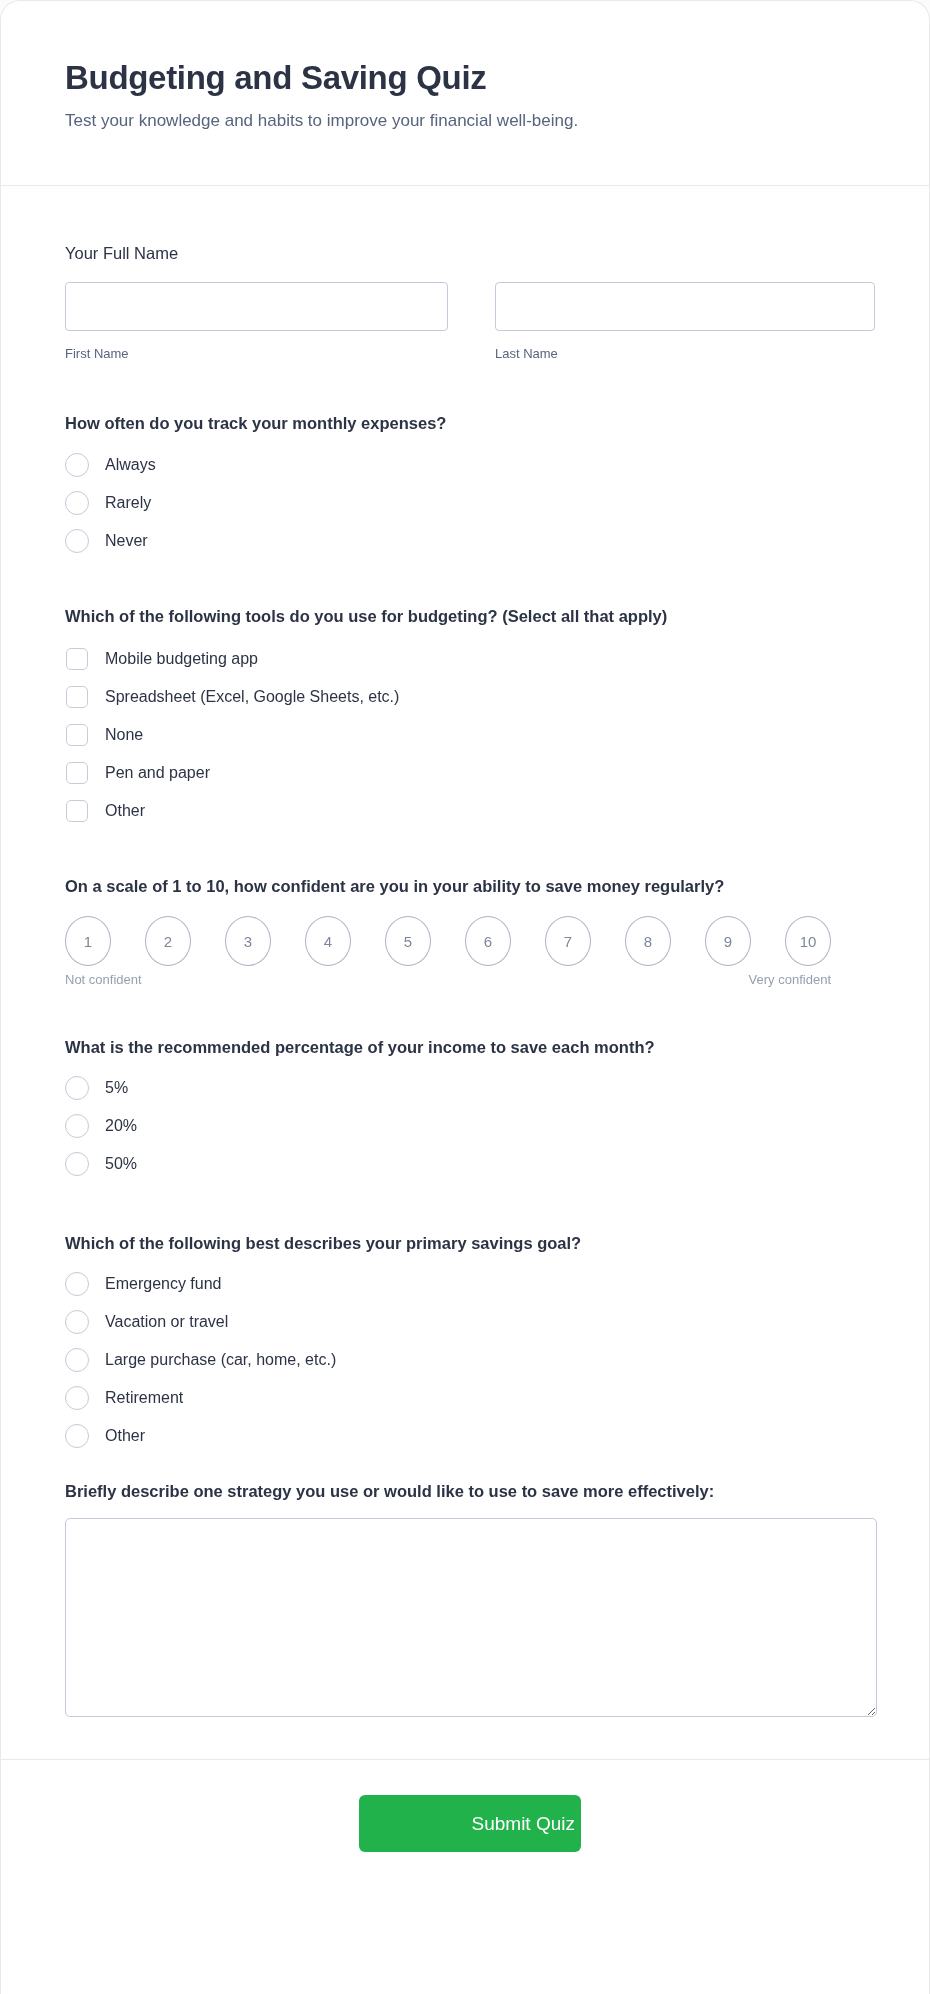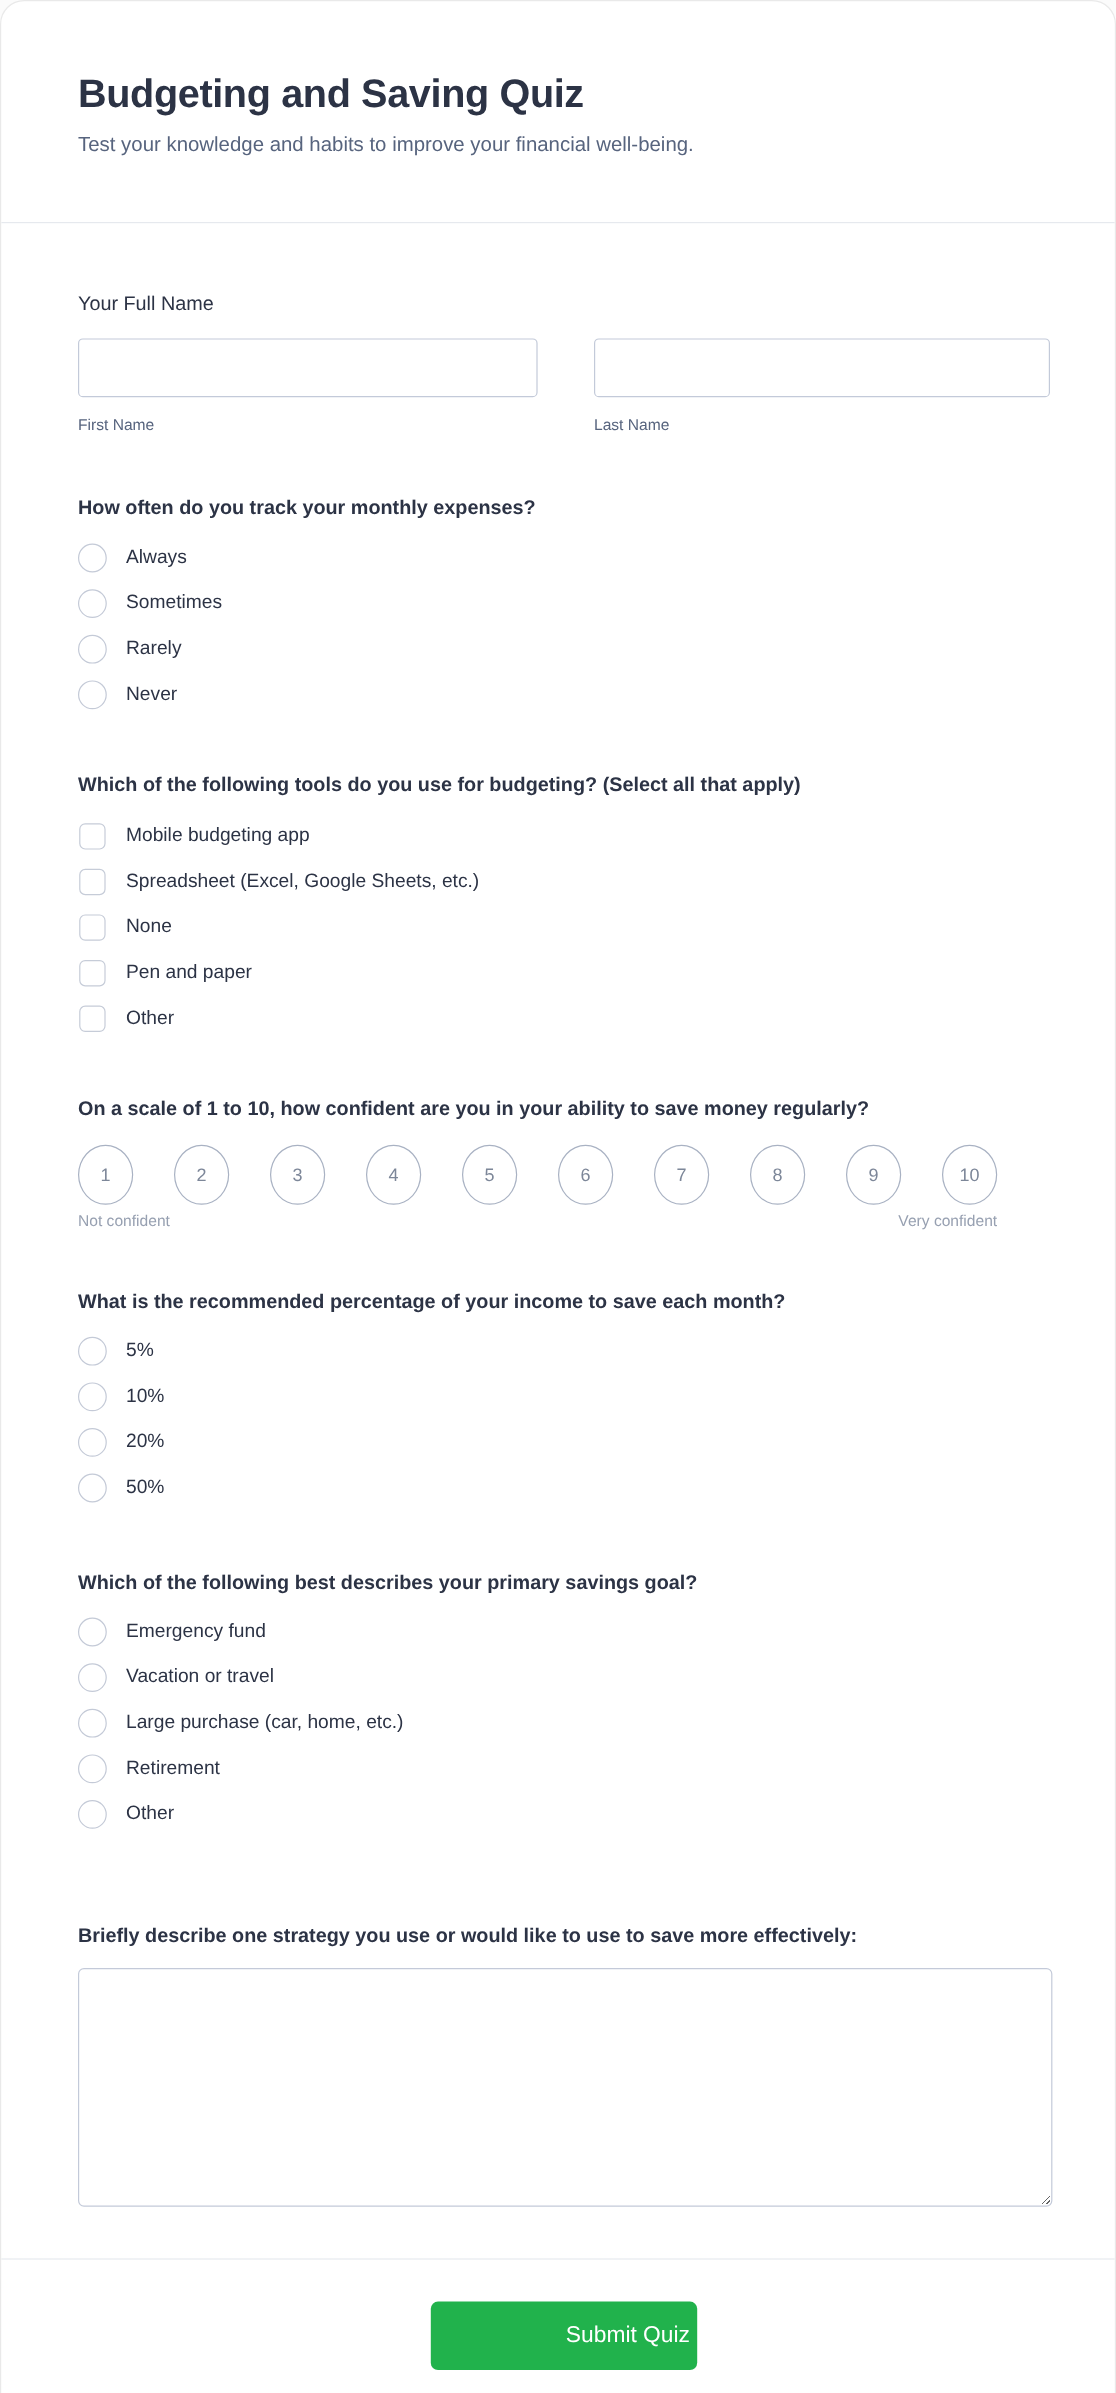--- a/index.html
+++ b/index.html
@@ -81,21 +81,21 @@
     margin-top: 15px;
     font-size: 13px;
     line-height: 16px;
     color: #57647e;
   }
   
   .question { margin-top: 52px; }
   .question.q1 { margin-top: 50px; }
   .question.q4 { margin-top: 48px; }
   .question.q5 { margin-top: 56px; }
-  .question.q6 { margin-top: 78px; }
+  .question.q6 { margin-top: 32px; }
   .options { margin-top: 19px; }
   .options.cb { margin-top: 20px; }
   .options.pct, .options.goal { margin-top: 18px; }
   .opt-row {
     display: flex;
     align-items: center;
     height: 24px;
     margin-bottom: 14px;
     cursor: pointer;
   }
@@ -217,24 +217,20 @@
         <div class="sublabel">Last Name</div>
       </div>
     </div>
 
     <div class="question q1">
       <div class="q-label">How often do you track your monthly expenses?</div>
       <div class="options">
         <div class="opt-row">
           <span class="radio-circle"></span>
           <span class="opt-text">Always</span>
-        </div>
-        <div class="opt-row">
-          <span class="radio-circle"></span>
-          <span class="opt-text">Sometimes</span>
         </div>
         <div class="opt-row">
           <span class="radio-circle"></span>
           <span class="opt-text">Rarely</span>
         </div>
         <div class="opt-row">
           <span class="radio-circle"></span>
           <span class="opt-text">Never</span>
         </div>
       </div>
@@ -288,24 +284,20 @@
 
     <div class="question q4">
       <div class="q-label">What is the recommended percentage of your income to save each month?</div>
       <div class="options pct">
         <div class="opt-row">
           <span class="radio-circle"></span>
           <span class="opt-text">5%</span>
         </div>
         <div class="opt-row">
           <span class="radio-circle"></span>
-          <span class="opt-text">10%</span>
-        </div>
-        <div class="opt-row">
-          <span class="radio-circle"></span>
           <span class="opt-text">20%</span>
         </div>
         <div class="opt-row">
           <span class="radio-circle"></span>
           <span class="opt-text">50%</span>
         </div>
       </div>
     </div>
 
     <div class="question q5">

